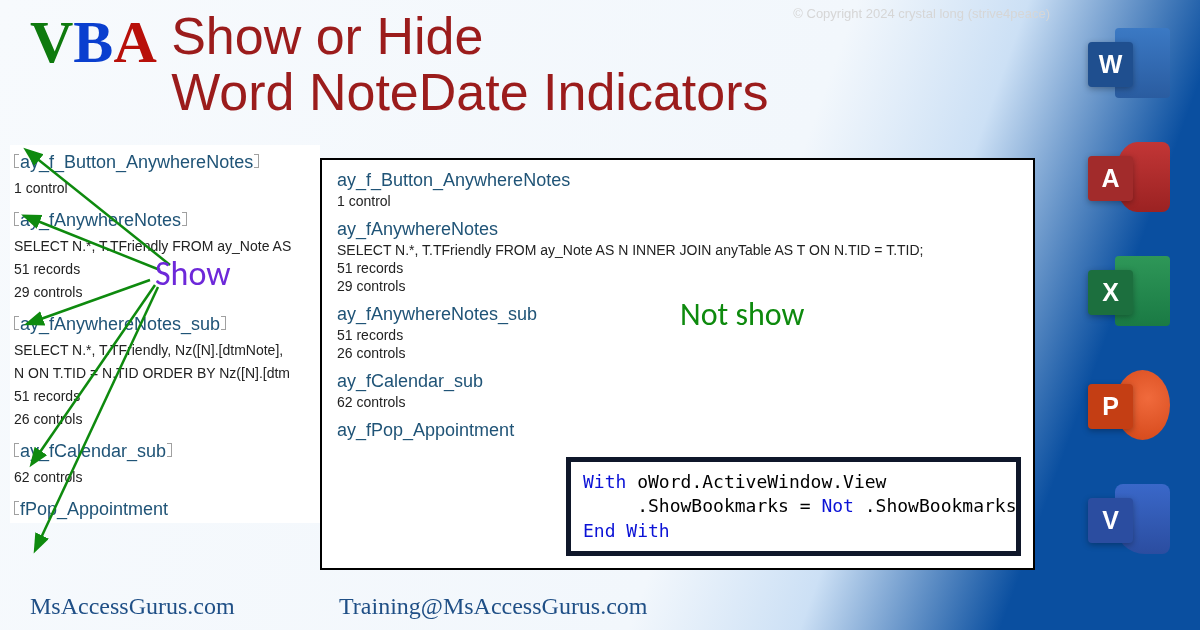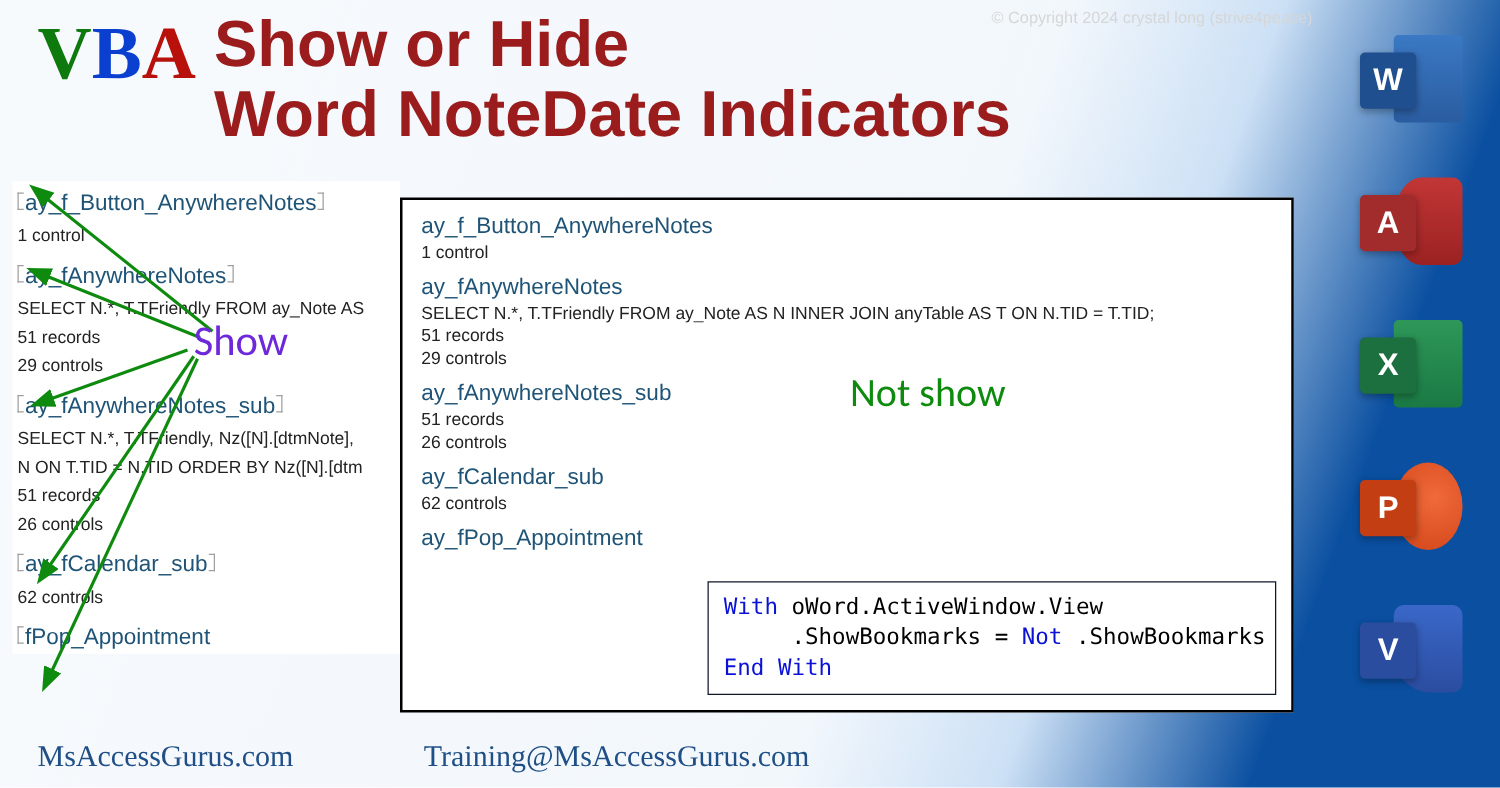--- a/index.html
+++ b/index.html
@@ -24,21 +24,21 @@
     display: inline-block;
     vertical-align: top;
   }
   .vba .v { color: #0e7a0e; }
   .vba .b { color: #0a3fcf; }
   .vba .a { color: #b8100a; }
   .title {
     display: inline-block;
     color: #9b1c1c;
     font-size: 52px;
-    font-weight: bold;
+    font-weight: normal;
     line-height: 1.08;
     vertical-align: top;
     margin-left: 10px;
   }
   .copyright {
     position: absolute;
     top: 6px;
     right: 150px;
     color: #d6d6d6;
     font-size: 13px;
@@ -96,21 +96,21 @@
     font-size: 32px;
     font-family: Calibri, Arial, sans-serif;
   }
 
   
   .code-box {
     position: absolute;
     bottom: 12px;
     right: 12px;
     width: 455px;
-    border: 1px solid #0f172a;
+    border: 5px solid #0f172a;
     background: #fff;
     padding: 8px 12px;
     font-family: Consolas, monospace;
     font-size: 18px;
     line-height: 1.35;
     white-space: pre;
   }
   .kw { color: #0b12d6; }
 
   

